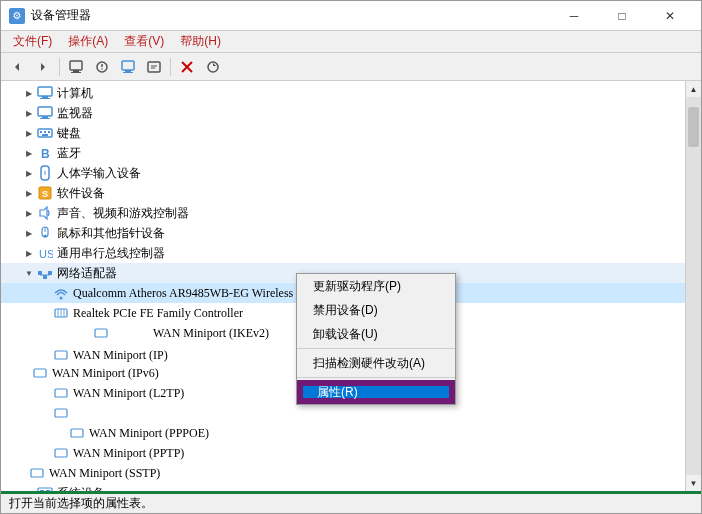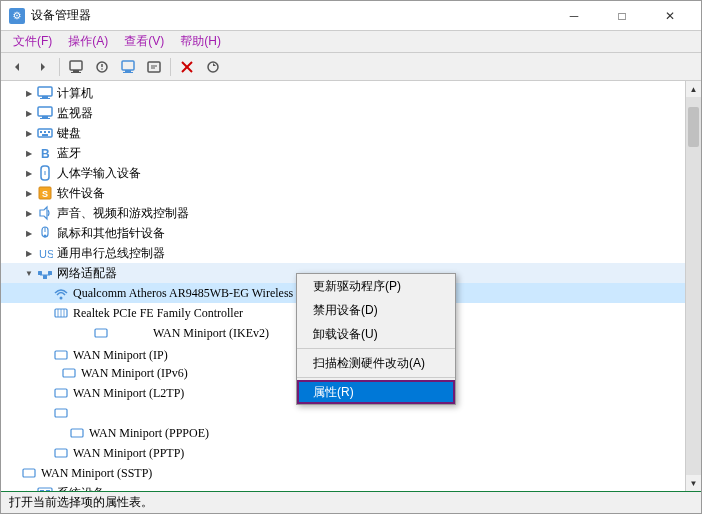--- a/index.html
+++ b/index.html
@@ -79,21 +79,21 @@
       display: flex;
       align-items: center;
       padding: 0 4px;
       border-bottom: 1px solid #ccc;
     }
 
     .menu-item {
       padding: 2px 8px;
       cursor: pointer;
       font-size: 12px;
-      color: #a21caf;
+      color: #b91c1c;
     }
 
     
     .toolbar {
       background: #f0f0f0;
       height: 28px;
       display: flex;
       align-items: center;
       padding: 0 4px;
       border-bottom: 1px solid #ccc;
@@ -205,21 +205,21 @@
       right: 2px;
       height: 40px;
       background: #c0c0c0;
       border-radius: 2px;
     }
 
     
     .status-bar {
       height: 22px;
       background: #f0f0f0;
-      border-top: 1px solid #15803d;
+      border-top: 3px solid #15803d;
       display: flex;
       align-items: center;
       padding: 0 8px;
       font-size: 12px;
       color: #000;
     }
 
     
     .context-menu {
       position: absolute;
@@ -496,21 +496,21 @@
       <div class="tree-item" style="padding-left:36px;align-items:flex-end;">
         <div class="expander" style="visibility:hidden; width:16px;"></div>
         <div class="node-icon">
           <svg width="16" height="16" viewBox="0 0 16 16">
             <rect x="2" y="4" width="12" height="8" rx="1" fill="none" stroke="#4a90d9" stroke-width="1.2"></rect>
           </svg>
         </div>
         <span class="node-label">WAN Miniport (IP)</span>
       </div>
 
-      <div class="tree-item" style="padding-left:44px;text-align:right;">
+      <div class="tree-item" style="padding-left:15px;text-align:right;">
         <div class="expander" style="visibility:hidden; width:16px;"></div>
         <div class="node-icon">
           <svg width="16" height="16" viewBox="0 0 16 16">
             <rect x="2" y="4" width="12" height="8" rx="1" fill="none" stroke="#4a90d9" stroke-width="1.2"></rect>
           </svg>
         </div>
         <span class="node-label">WAN Miniport (IPv6)</span>
       </div>
 
       <div class="tree-item" style="padding-left:36px;">
@@ -545,21 +545,21 @@
       <div class="tree-item" style="padding-left:36px;">
         <div class="expander" style="visibility:hidden; width:16px;"></div>
         <div class="node-icon">
           <svg width="16" height="16" viewBox="0 0 16 16">
             <rect x="2" y="4" width="12" height="8" rx="1" fill="none" stroke="#4a90d9" stroke-width="1.2"></rect>
           </svg>
         </div>
         <span class="node-label">WAN Miniport (PPTP)</span>
       </div>
 
-      <div class="tree-item" style="">
+      <div class="tree-item" style="margin-left:8px;">
         <div class="expander" style="visibility:hidden; width:16px;"></div>
         <div class="node-icon">
           <svg width="16" height="16" viewBox="0 0 16 16">
             <rect x="2" y="4" width="12" height="8" rx="1" fill="none" stroke="#4a90d9" stroke-width="1.2"></rect>
           </svg>
         </div>
         <span class="node-label">WAN Miniport (SSTP)</span>
       </div>
 
       <div class="tree-item indent1">
@@ -574,21 +574,21 @@
         <span class="node-label">系统设备</span>
       </div>
 
       <div class="context-menu">
         <div class="context-menu-item">更新驱动程序(P)</div>
         <div class="context-menu-item">禁用设备(D)</div>
         <div class="context-menu-item">卸载设备(U)</div>
         <div class="context-menu-sep"></div>
         <div class="context-menu-item">扫描检测硬件改动(A)</div>
         <div class="context-menu-sep"></div>
-        <div class="context-menu-item active" style="background:#0078d7; color:white; border: 2px solid #701a75; padding: 0 14px;">属性(R)</div>
+        <div class="context-menu-item active" style="background:#0078d7; color:white; border: 6px solid #701a75; padding: 0 14px;">属性(R)</div>
       </div>
 
     </div>
 
     <div class="scrollbar">
       <div class="scrollbar-btn">▲</div>
       <div class="scrollbar-track">
         <div class="scrollbar-thumb"></div>
       </div>
       <div class="scrollbar-btn">▼</div>

